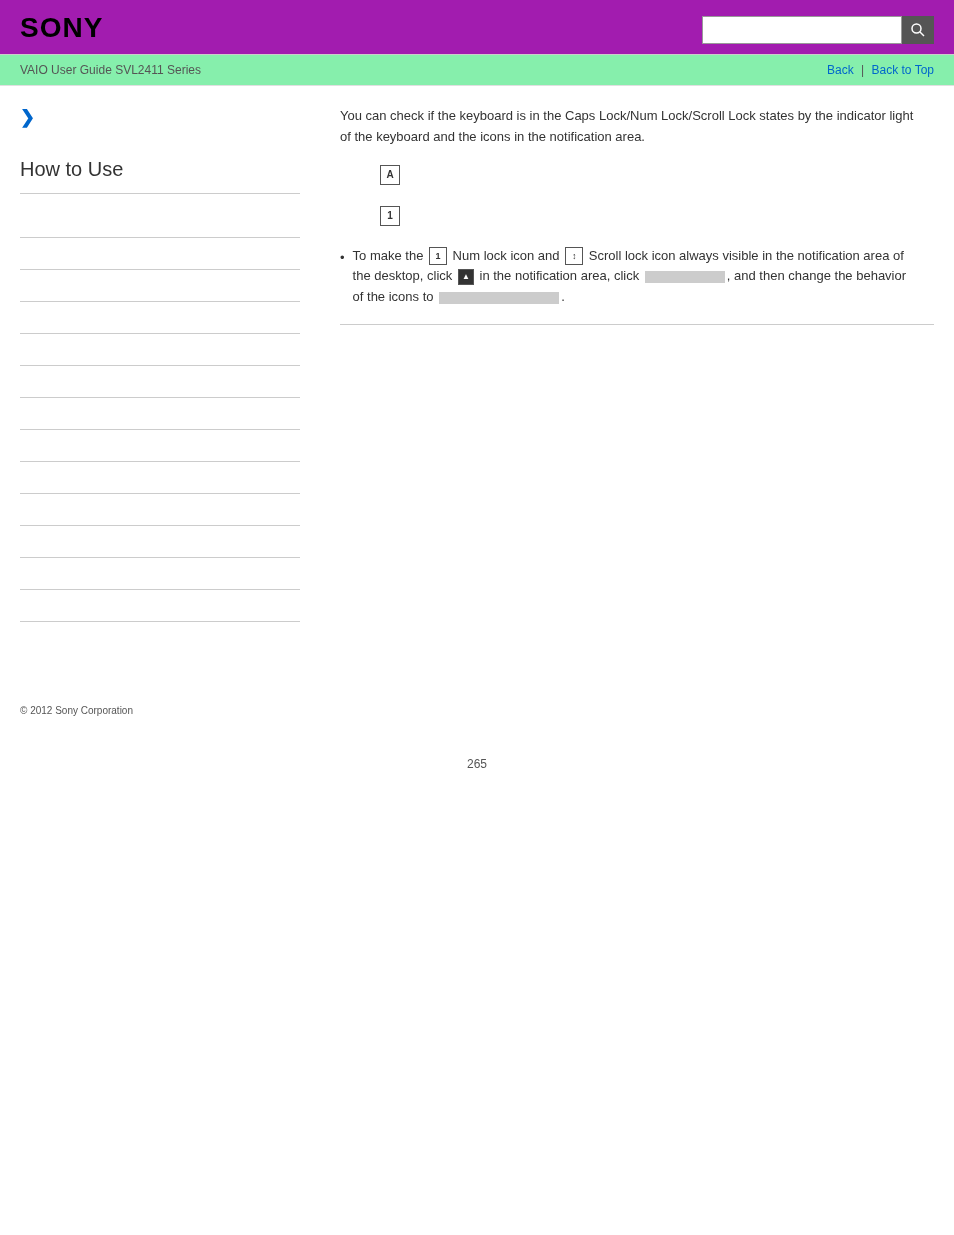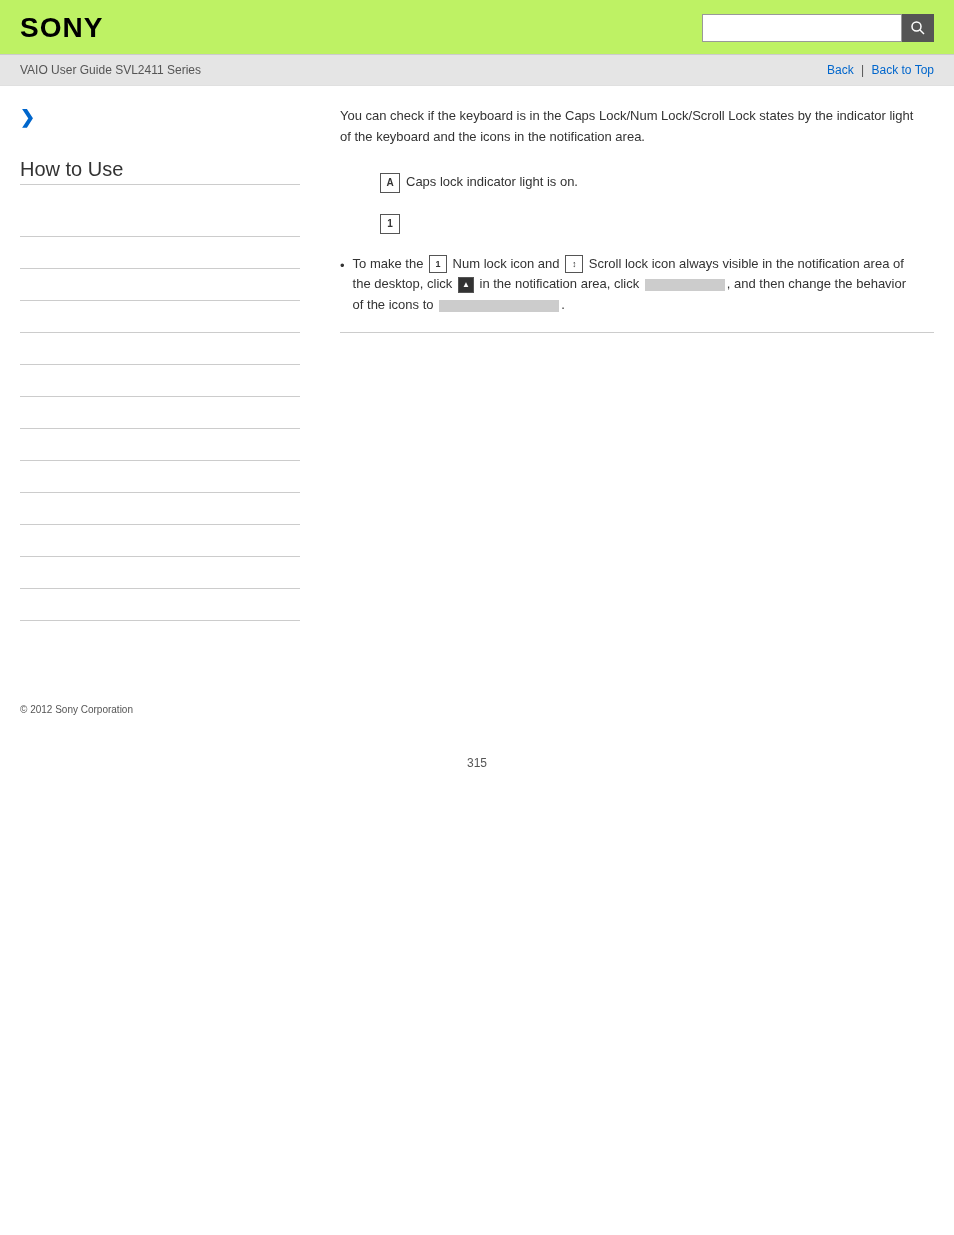--- a/index.html
+++ b/index.html
@@ -8,25 +8,25 @@
       font-size: 13px;
       color: #333;
       background: #fff;
       width: 954px;
       min-height: 1235px;
     }
 
     
     .header {
       display: flex;
-      align-items: center;
+      align-items: flex-end;
       justify-content: space-between;
       padding: 12px 20px 10px 20px;
       border-bottom: 1px solid #ccc;
-      background: #bef264;
+      background: #a21caf;
     }
     .sony-logo {
       font-size: 28px;
       font-weight: 900;
       letter-spacing: 1px;
       color: #000;
       font-family: Arial, sans-serif;
     }
     .search-area {
       display: flex;
@@ -51,21 +51,21 @@
       align-items: center;
       justify-content: center;
     }
 
     
     .nav-bar {
       display: flex;
       justify-content: space-between;
       align-items: center;
       padding: 8px 20px;
-      background: #e5e5e5;
+      background: #86efac;
       border-bottom: 1px solid #e0e0e0;
     }
     .guide-title {
       font-size: 12px;
       color: #555;
     }
     .nav-links {
       font-size: 12px;
       margin-left: 27px;
     }
@@ -96,22 +96,22 @@
       color: #0066cc;
       font-size: 18px;
       font-weight: bold;
       margin-bottom: 30px;
       display: block;
     }
     .sidebar-section-title {
       font-size: 20px;
       font-weight: normal;
       color: #333;
-      margin-bottom: 20px;
-      padding-bottom: 3px;
+      margin-bottom: 12px;
+      padding-bottom: 12px;
       border-bottom: 1px solid #ccc;
     }
     .sidebar-links {
       list-style: none;
     }
     .sidebar-links li {
       border-bottom: 1px solid #ccc;
       padding: 8px 0;
       height: 32px;
     }
@@ -126,21 +126,21 @@
     .content {
       flex: 1;
       padding-left: 20px;
       border-left: none;
     }
 
     .content-intro {
       font-size: 13px;
       line-height: 1.6;
       color: #333;
-      margin-bottom: 24px;
+      margin-bottom: 16px;
       max-width: 580px;
     }
 
     .check-item {
       display: flex;
       align-items: flex-start;
       margin-bottom: 20px;
       font-size: 13px;
       line-height: 1.5;
       color: #333;
@@ -306,23 +306,20 @@
     </ul>
   </div>
 
   <div class="content">
 
     <p class="content-intro">You can check if the keyboard is in the Caps Lock/Num Lock/Scroll Lock states by the indicator light of the keyboard and the icons in the notification area.</p>
 
     <div class="check-item">
       <span style="width:40px; display:inline-block; flex-shrink:0;"></span>
       <span class="check-icon">A</span>
-      <span class="check-text">
-        Caps lock indicator light is on.
-      </span>
     </div>
 
     <div class="check-item">
       <span style="width:40px; display:inline-block; flex-shrink:0;"></span>
       <span class="check-icon">1</span>
     </div>
 
     <div class="bullet-section">
       <div class="bullet-item">
         <span class="bullet-dot">•</span>
@@ -333,13 +330,13 @@
     </div>
 
 
   </div>
 </div>
 
 <div class="footer">
   <span class="copyright">© 2012 Sony Corporation</span>
 </div>
 
-<div class="page-number">315</div>
+<div class="page-number">265</div>
 
 </body></html>

